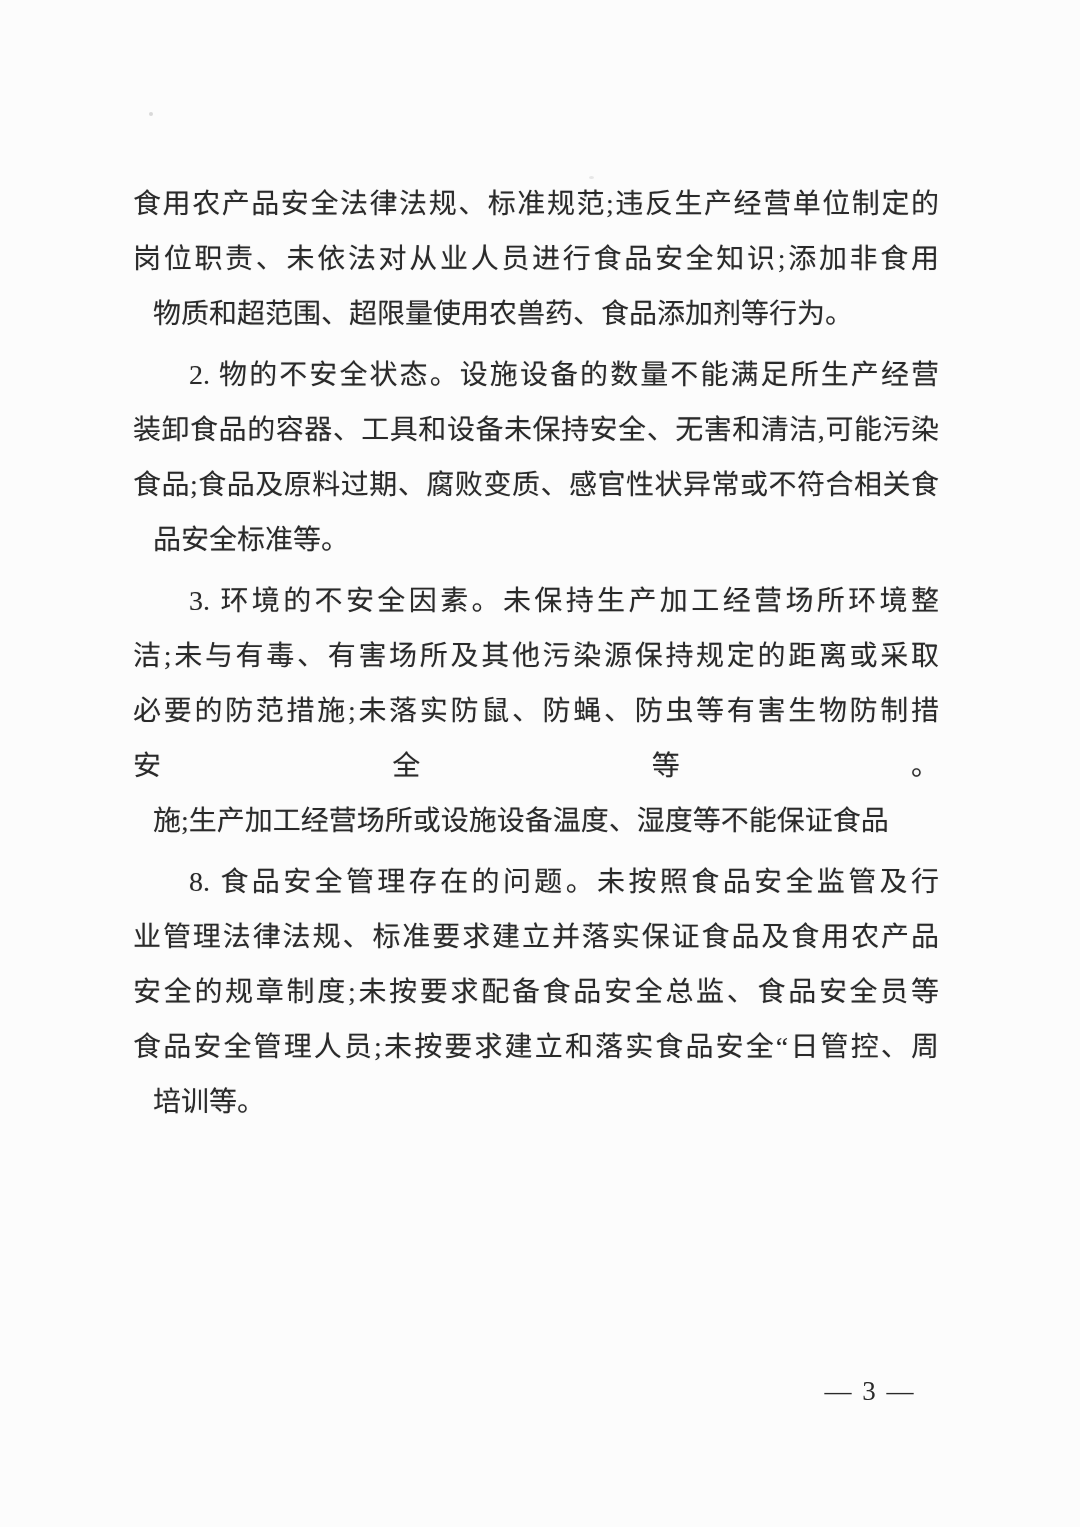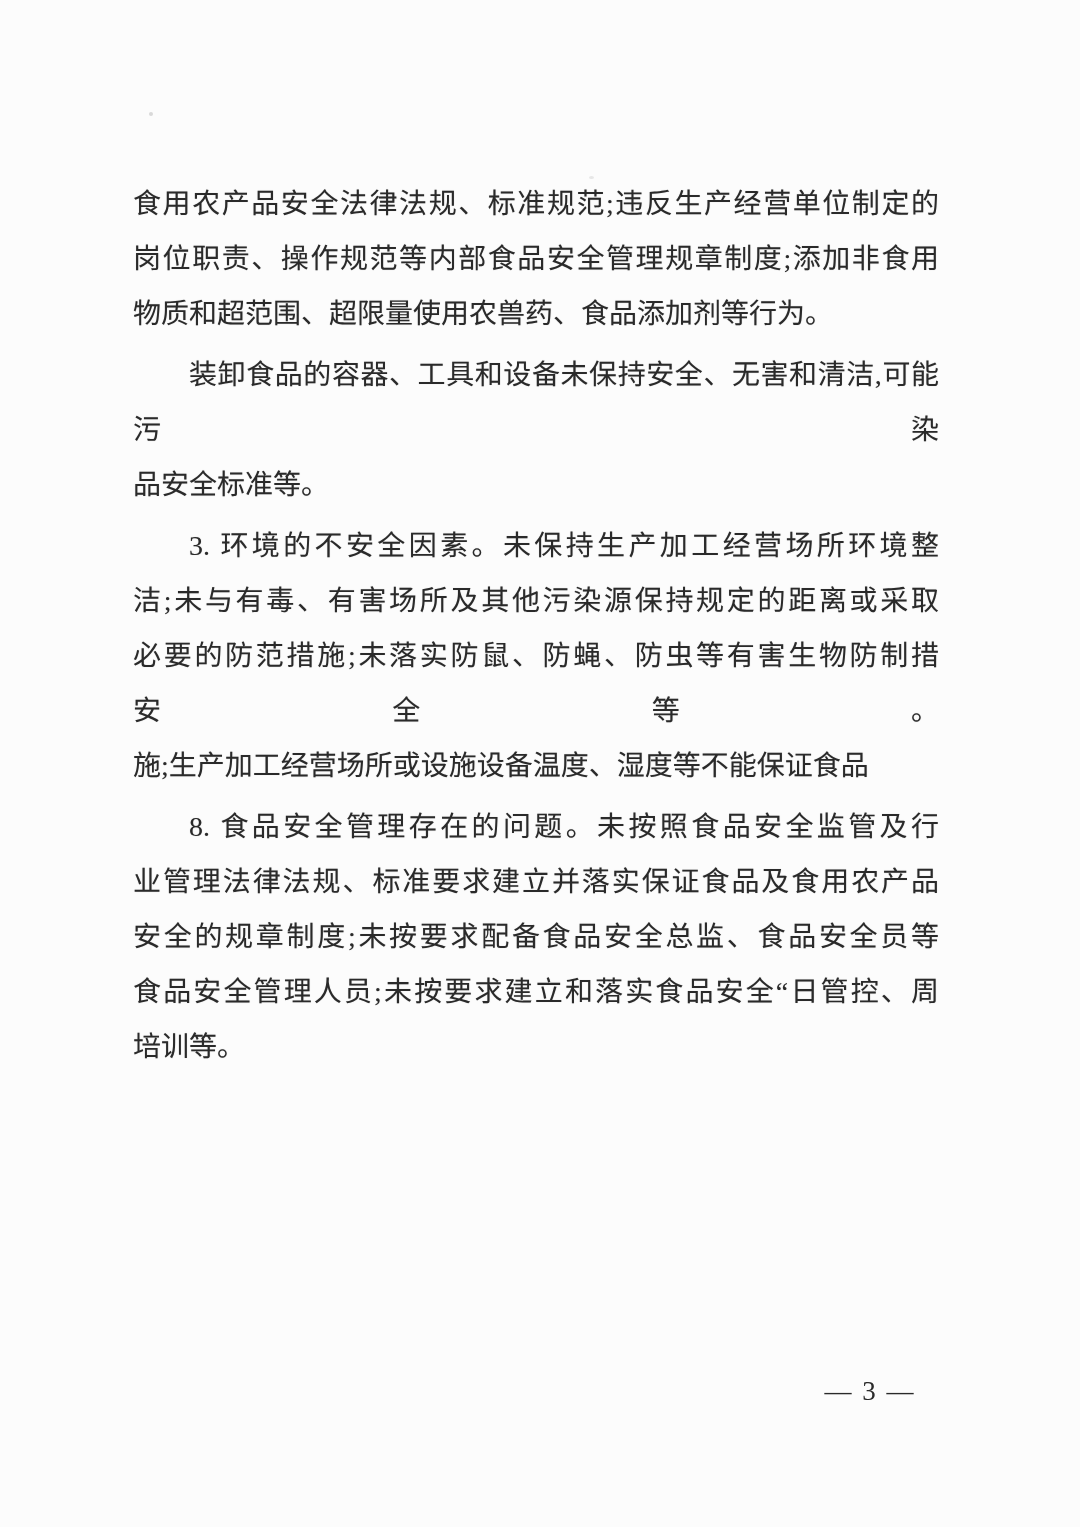--- a/index.html
+++ b/index.html
@@ -42,21 +42,21 @@
     text-shadow: 0 0 1px rgba(40,40,40,0.25);
   }
   .paragraph { margin: 0; }
   .paragraph + .paragraph { margin-top: 6px; }
   .line {
     text-align: justify;
     text-align-last: justify;
     text-justify: inter-character;
     white-space: pre-wrap;
   }
-  .paragraph .line:last-child { text-align-last: auto; }
+  .paragraph .line:last-child { text-align-last: auto; margin-left: 20px; }
   .paragraph.continues .line:last-child { text-align-last: justify; }
   .paragraph.indent .line:first-child { text-indent: 2em; }
 
   .page-number {
     position: absolute;
     top: 1371px;
     left: 770px;
     width: 200px;
     text-align: center;
     font-size: 27px;
@@ -65,25 +65,27 @@
     color: var(--ink, #2a2a2a);
   }
 </style>
 </head>
 <body>
 
 <div class="page" style="--paper: #fcfcfc; --ink: #2a2a2a;">
   <div class="doc-body">
       <div class="paragraph">
         <div class="line">食用农产品安全法律法规、标准规范;违反生产经营单位制定的</div>
-        <div class="line">岗位职责、操作规范等内部食品安全管理规章制度;添加非食用</div>
+        <div class="line">岗位职责、未依法对从业人员进行食品安全知识;添加非食用</div>
         <div class="line">物质和超范围、超限量使用农兽药、食品添加剂等行为。</div>
       </div>
       <div class="paragraph indent">
+        <div class="line">2. 物的不安全状态。设施设备的数量不能满足所生产经营</div>
         <div class="line">装卸食品的容器、工具和设备未保持安全、无害和清洁,可能污染</div>
+        <div class="line">食品;食品及原料过期、腐败变质、感官性状异常或不符合相关食</div>
         <div class="line">品安全标准等。</div>
       </div>
       <div class="paragraph indent">
         <div class="line">3. 环境的不安全因素。未保持生产加工经营场所环境整</div>
         <div class="line">洁;未与有毒、有害场所及其他污染源保持规定的距离或采取</div>
         <div class="line">必要的防范措施;未落实防鼠、防蝇、防虫等有害生物防制措</div>
         <div class="line">安全等。</div>
         <div class="line">施;生产加工经营场所或设施设备温度、湿度等不能保证食品</div>
       </div>
       <div class="paragraph indent">

